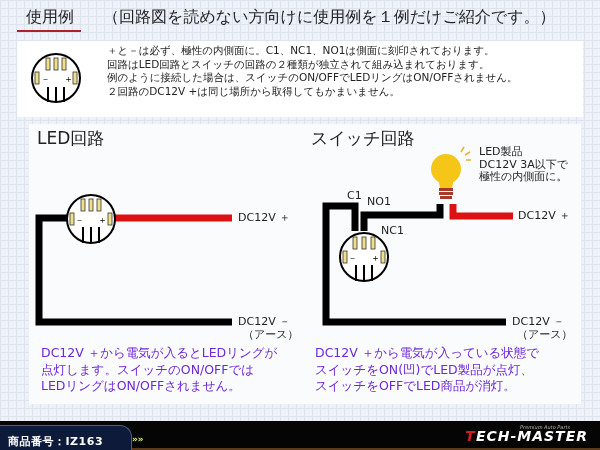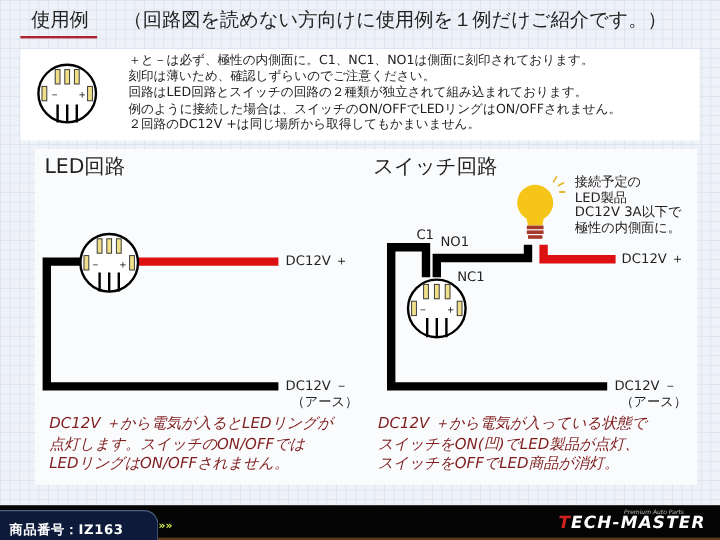--- a/index.html
+++ b/index.html
@@ -37,21 +37,21 @@
     position: absolute; left: 90px; top: 3px; font-size: 10.5px; line-height: 13.5px; color: #222;
   }
   .notes .lines div { white-space: nowrap; }
   .panel {
     position: absolute; top: 124px; height: 280px; background: #fafbfd;
   }
   .panel.left { left: 17px; width: 278px; margin-left: 12px; }
   .panel.right { left: 303px; width: 278px; }
   .panel .ptitle { position: absolute; left: 8px; top: 3px; font-size: 17px; color: #222; }
   .panel .desc {
-    position: absolute; left: 12px; top: 221px; font-size: 12.5px; line-height: 16.5px; color: #7f1d1d; font-style: italic;
+    position: absolute; left: 12px; top: 221px; font-size: 12.5px; line-height: 16.5px; color: #6d28d9;
   }
   .panel .desc div { white-space: nowrap; }
   .lbl { position: absolute; font-size: 11px; color: #222; white-space: nowrap; }
   .footer {
     position: absolute; left: 0; top: 421px; width: 600px; height: 29px; background: #050505;
     border-bottom: 2px solid #5a3a1a;
   }
   .footer .tab {
     position: absolute; left: 0; top: 4px; width: 132px; height: 25px;
     background: #0d1a3a; border-top-right-radius: 12px; border-top: 1px solid #4a6080; border-right: 1px solid #4a6080;
@@ -91,21 +91,20 @@
       <rect x="48" y="25" width="4" height="12" fill="#f0e08a" stroke="#333" stroke-width="0.8"></rect>
       <text x="16" y="35" font-size="9" font-family="DejaVu Sans, sans-serif">－</text>
       <text x="39" y="35" font-size="9" font-family="DejaVu Sans, sans-serif">＋</text>
       <line x1="23" y1="40" x2="23" y2="55" stroke="#000" stroke-width="2"></line>
       <line x1="31" y1="40" x2="31" y2="55" stroke="#000" stroke-width="2"></line>
       <line x1="39" y1="40" x2="39" y2="55" stroke="#000" stroke-width="2"></line>
     </svg>
   </div>
   <div class="lines">
     <div>＋と－は必ず、極性の内側面に。C1、NC1、NO1は側面に刻印されております。</div>
-    <div>刻印は薄いため、確認しずらいのでご注意ください。</div>
     <div>回路はLED回路とスイッチの回路の２種類が独立されて組み込まれております。</div>
     <div>例のように接続した場合は、スイッチのON/OFFでLEDリングはON/OFFされません。</div>
     <div>２回路のDC12V +は同じ場所から取得してもかまいません。</div>
   </div>
 </div>
 
 <div class="panel left">
   <div class="ptitle">LED回路</div>
   <svg width="278" height="220" style="position:absolute;left:0;top:0;">
 
@@ -163,21 +162,20 @@
     <text x="45" y="137" font-size="9" font-family="DejaVu Sans, sans-serif">－</text>
     <text x="68" y="137" font-size="9" font-family="DejaVu Sans, sans-serif">＋</text>
     <line x1="53" y1="141" x2="53" y2="157" stroke="#000" stroke-width="2"></line>
     <line x1="61" y1="141" x2="61" y2="157" stroke="#000" stroke-width="2"></line>
     <line x1="69" y1="141" x2="69" y2="157" stroke="#000" stroke-width="2"></line>
   </svg>
   <div class="lbl" style="left:44px;top:65px;">C1</div>
   <div class="lbl" style="left:64px;top:71px;">NO1</div>
   <div class="lbl" style="left:78px;top:100px;">NC1</div>
   <div class="lbl" style="left:176px;top:22px;line-height:12.5px;">
-    <div>接続予定の</div>
     <div>LED製品</div>
     <div>DC12V 3A以下で</div>
     <div>極性の内側面に。</div>
   </div>
   <div class="lbl" style="left:215px;top:84px;">DC12V ＋</div>
   <div class="lbl" style="left:209px;top:190px;">DC12V －</div>
   <div class="lbl" style="left:214px;top:203px;">（アース）</div>
   <div class="desc">
     <div>DC12V ＋から電気が入っている状態で</div>
     <div>スイッチをON(凹)でLED製品が点灯、</div>

